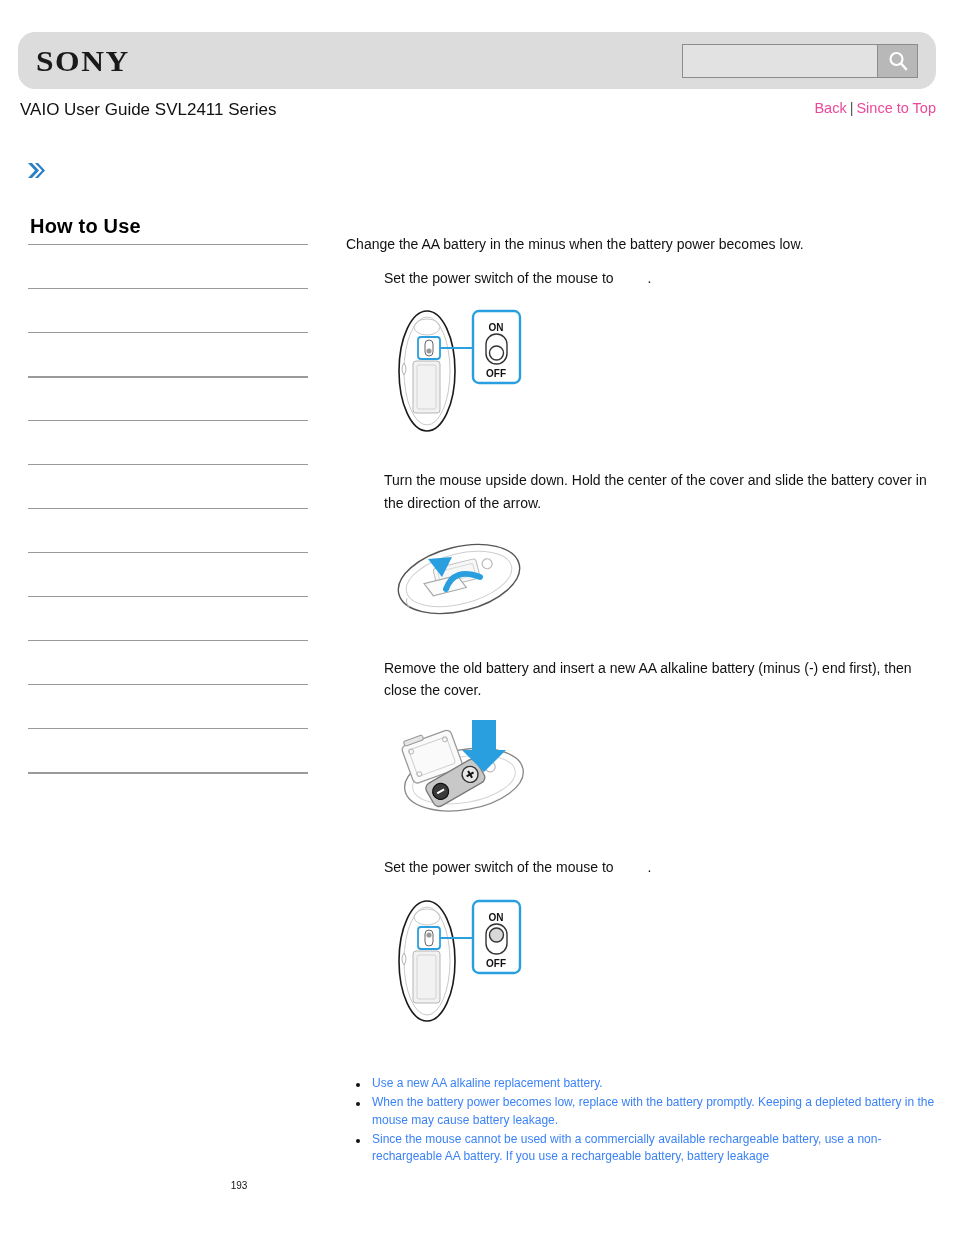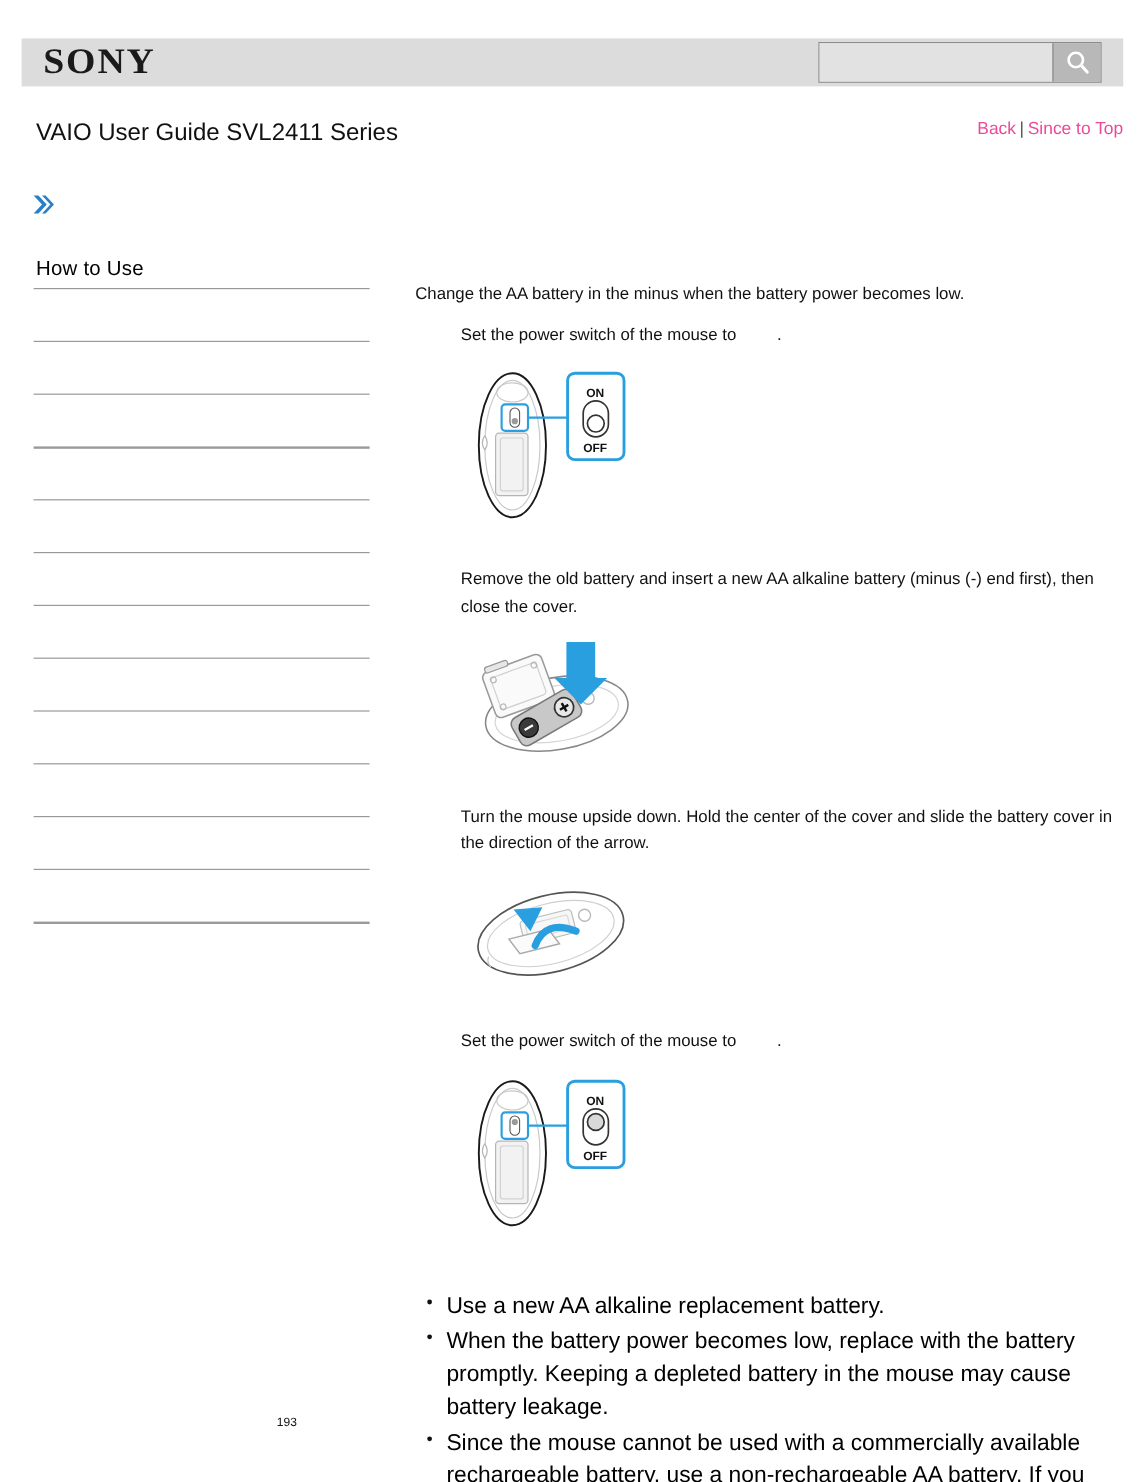--- a/index.html
+++ b/index.html
@@ -16,25 +16,26 @@
     color: #000000;
     -webkit-font-smoothing: antialiased;
   }
 
   
   .header-bar {
     position: absolute;
     left: 18px;
     top: 32px;
     width: 918px;
-    height: 40px;
+    height: 57px;
     background: #dcdcdc;
     display: flex;
     align-items: center;
     justify-content: space-between;
+    border-radius: 17px;
   }
   .sony-logo {
     margin-left: 18px;
     font-family: "Liberation Serif", serif;
     font-weight: bold;
     font-size: 30px;
     letter-spacing: 1.5px;
     color: #1a1a1a;
     line-height: 1;
     transform: scaleX(1.05);
@@ -68,23 +69,23 @@
     align-items: center;
     justify-content: center;
     cursor: pointer;
     padding: 0;
   }
   .search-button svg { display: block; }
 
   
   .doc-title {
     position: absolute;
-    left: 30px;
+    left: 20px;
     top: 100px;
-    font-size: 20px;
+    font-size: 17px;
     color: #111;
     white-space: nowrap;
   }
   .nav-links {
     position: absolute;
     right: 18px;
     top: 100px;
     font-size: 14.5px;
     white-space: nowrap;
   }
@@ -107,22 +108,22 @@
   }
 
   
   .sidebar {
     position: absolute;
     left: 28px;
     top: 214px;
     width: 280px;
   }
   .sidebar-title {
-    font-size: 17px;
-    font-weight: normal;
+    font-size: 20px;
+    font-weight: bold;
     color: #000;
     margin: 0 0 6px 2px;
     line-height: 1.2;
     letter-spacing: 0.2px;
   }
   .sidebar-item {
     border-top: 1px solid #9a9a9a;
     height: 44px;
     font-size: 13px;
     color: #1f6fc4;
@@ -168,23 +169,23 @@
   .step-figure svg { display: block; }
 
   
   .notes {
     margin: 44px 0 0 0;
     padding: 0 0 0 26px;
     list-style: none;
   }
   .notes li {
     position: relative;
-    font-size: 19px;
+    font-size: 12px;
     line-height: 1.45;
-    color: #000000;
+    color: #3b82f6;
     margin-bottom: 2px;
     padding-left: 0;
   }
   .notes li::before {
     content: "";
     position: absolute;
     left: -16px;
     top: 8px;
     width: 4px;
     height: 4px;
@@ -312,20 +313,46 @@
         <text x="112" y="30" text-anchor="middle" font-family="'Liberation Sans',sans-serif" font-size="10" font-weight="bold" fill="#111">ON</text>
 
         <rect x="102" y="33" width="21" height="30" rx="10.5" fill="#ffffff" stroke="#333" stroke-width="1.4"></rect>
 
         <circle cx="112.5" cy="52" r="7" fill="#ffffff" stroke="#333" stroke-width="1.4"></circle>
         <text x="112" y="76" text-anchor="middle" font-family="'Liberation Sans',sans-serif" font-size="10" font-weight="bold" fill="#111">OFF</text>
       </svg>
     </div>
   </div>
 
+  <div class="step" style="margin-top:28px;">
+    <p class="step-text">Turn the mouse upside down. Hold the center of the cover and slide the battery cover in the direction of the arrow.</p>
+
+    <div class="step-figure">
+      <svg width="150" height="100" viewBox="0 0 150 100">
+
+        <g transform="rotate(-14 75 52)">
+          <ellipse cx="75" cy="52" rx="62" ry="32" fill="#ffffff" stroke="#555" stroke-width="1.4"></ellipse>
+          <ellipse cx="75" cy="52" rx="54" ry="25" fill="none" stroke="#cfcfcf" stroke-width="1"></ellipse>
+
+          <rect x="52" y="36" width="44" height="20" rx="3" fill="#f7f7f7" stroke="#bbb" stroke-width="1"></rect>
+          <rect x="56" y="40" width="36" height="12" rx="2" fill="none" stroke="#d8d8d8" stroke-width="1"></rect>
+
+          <path d="M40,48 L74,48 L80,62 L46,62 Z" fill="#fbfbfb" stroke="#aaa" stroke-width="1.2"></path>
+
+          <circle cx="106" cy="44" r="5" fill="none" stroke="#bbb" stroke-width="1.2"></circle>
+
+          <path d="M20,58 q-3,5 0,9" fill="none" stroke="#c5c5c5" stroke-width="1"></path>
+        </g>
+
+        <path d="M62,62 q8,-22 34,-12" fill="none" stroke="#2a9fe0" stroke-width="6" stroke-linecap="round"></path>
+        <polygon points="44,32 68,30 58,50" fill="#2a9fe0"></polygon>
+      </svg>
+    </div>
+  </div>
+
   <div class="step" style="margin-top:30px;">
     <p class="step-text">Remove the old battery and insert a new AA alkaline battery (minus (-) end first), then close the cover.</p>
 
     <div class="step-figure">
       <svg width="150" height="112" viewBox="0 0 150 112">
 
         <g transform="rotate(-10 78 66)">
           <ellipse cx="80" cy="66" rx="60" ry="30" fill="#ffffff" stroke="#888" stroke-width="1.3"></ellipse>
           <ellipse cx="80" cy="66" rx="52" ry="23" fill="none" stroke="#d5d5d5" stroke-width="1"></ellipse>
           <circle cx="108" cy="58" r="5" fill="none" stroke="#bbb" stroke-width="1.2"></circle>
@@ -343,46 +370,20 @@
         <g transform="rotate(-30 72 72)">
           <rect x="44" y="56" width="58" height="26" rx="6" fill="#c8c8c8" stroke="#7a7a7a" stroke-width="1.3"></rect>
           <circle cx="90" cy="69" r="8" fill="#e8e8e8" stroke="#333" stroke-width="1.4"></circle>
           <line x1="86" y1="69" x2="94" y2="69" stroke="#111" stroke-width="2"></line>
           <line x1="90" y1="65" x2="90" y2="73" stroke="#111" stroke-width="2"></line>
           <circle cx="56" cy="69" r="8" fill="#3a3a3a" stroke="#111" stroke-width="1.2"></circle>
           <line x1="52" y1="69" x2="60" y2="69" stroke="#ffffff" stroke-width="2"></line>
         </g>
 
         <polygon points="88,6 112,6 112,36 122,36 100,58 78,36 88,36" fill="#2a9fe0"></polygon>
-      </svg>
-    </div>
-  </div>
-
-  <div class="step" style="margin-top:28px;">
-    <p class="step-text">Turn the mouse upside down. Hold the center of the cover and slide the battery cover in the direction of the arrow.</p>
-
-    <div class="step-figure">
-      <svg width="150" height="100" viewBox="0 0 150 100">
-
-        <g transform="rotate(-14 75 52)">
-          <ellipse cx="75" cy="52" rx="62" ry="32" fill="#ffffff" stroke="#555" stroke-width="1.4"></ellipse>
-          <ellipse cx="75" cy="52" rx="54" ry="25" fill="none" stroke="#cfcfcf" stroke-width="1"></ellipse>
-
-          <rect x="52" y="36" width="44" height="20" rx="3" fill="#f7f7f7" stroke="#bbb" stroke-width="1"></rect>
-          <rect x="56" y="40" width="36" height="12" rx="2" fill="none" stroke="#d8d8d8" stroke-width="1"></rect>
-
-          <path d="M40,48 L74,48 L80,62 L46,62 Z" fill="#fbfbfb" stroke="#aaa" stroke-width="1.2"></path>
-
-          <circle cx="106" cy="44" r="5" fill="none" stroke="#bbb" stroke-width="1.2"></circle>
-
-          <path d="M20,58 q-3,5 0,9" fill="none" stroke="#c5c5c5" stroke-width="1"></path>
-        </g>
-
-        <path d="M62,62 q8,-22 34,-12" fill="none" stroke="#2a9fe0" stroke-width="6" stroke-linecap="round"></path>
-        <polygon points="44,32 68,30 58,50" fill="#2a9fe0"></polygon>
       </svg>
     </div>
   </div>
 
   <div class="step" style="margin-top:30px;">
     <p class="step-text"><span>Set the power switch of the mouse to</span><span class="inline-gap"></span><span>.</span></p>
 
     <div class="step-figure">
       <svg width="160" height="140" viewBox="0 0 160 140">
         <ellipse cx="43" cy="70" rx="28" ry="60" fill="#ffffff" stroke="#1a1a1a" stroke-width="1.6"></ellipse>

